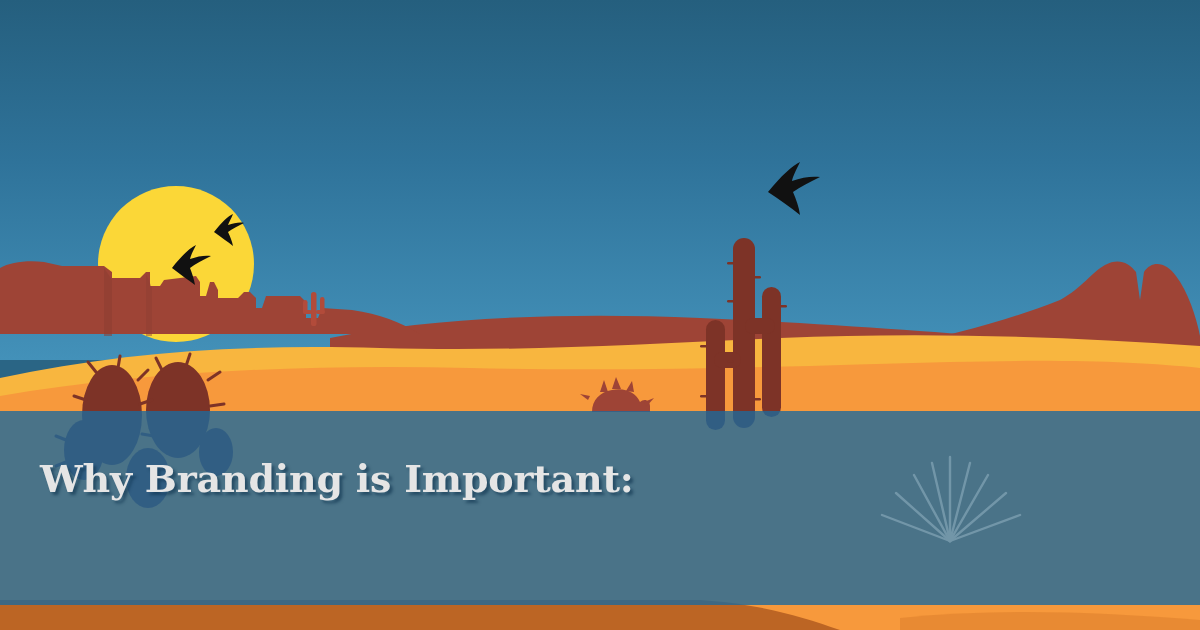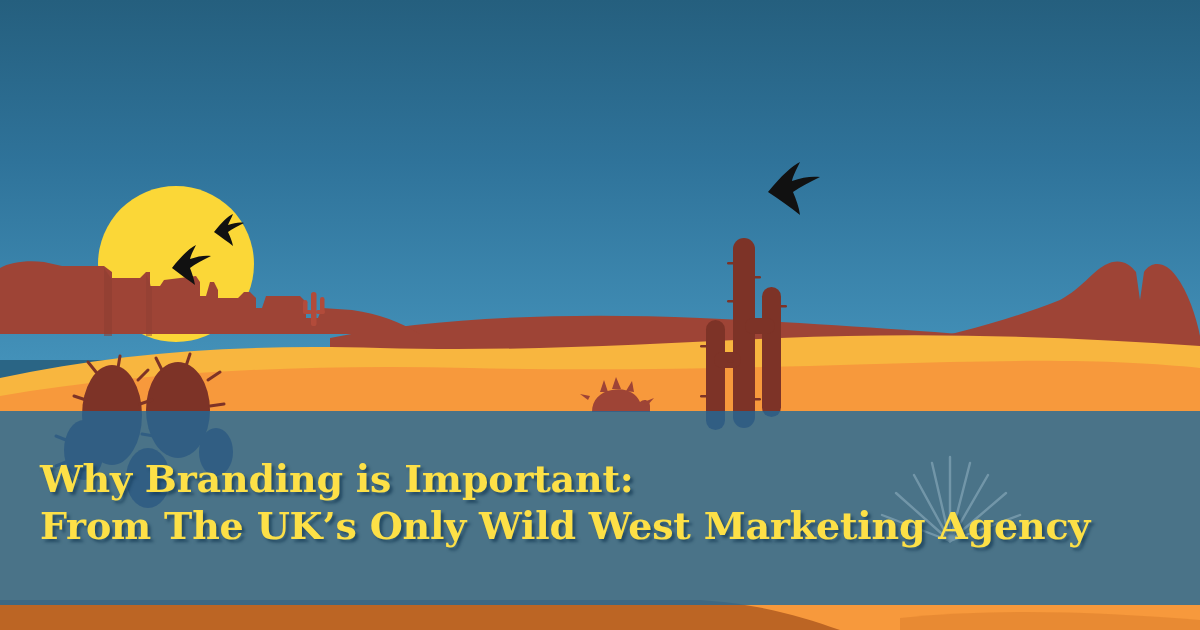--- a/index.html
+++ b/index.html
@@ -45,21 +45,21 @@
     pointer-events: none;
   }
 
   
   #headline {
     position: absolute;
     left: 40px;
     top: 455px;
     width: 1100px;
     margin: 0;
-    color: #fde047;
+    color: #e5e5e5;
     font-family: "DejaVu Serif", "Liberation Serif", serif;
     font-weight: bold;
     font-size: 38px;
     line-height: 47px;
     letter-spacing: -0.2px;
     text-shadow: 3px 3px 3px rgba(10, 45, 72, .55);
     -webkit-font-smoothing: antialiased;
   }
   #headline .line { display: block; white-space: nowrap; }
   #headline .line-2 { transform: scaleX(1.0); }
@@ -232,16 +232,15 @@
         <line x1="130" y1="110" x2="76" y2="62"></line>
         <line x1="130" y1="110" x2="186" y2="62"></line>
         <line x1="130" y1="110" x2="62" y2="84"></line>
         <line x1="130" y1="110" x2="200" y2="84"></line>
       </g>
     </svg>
   </div>
 
   <h1 id="headline">
     <span class="line line-1">Why Branding is Important:</span>
-    <span class="line line-2">From The UK’s Only Wild West Marketing Agency</span>
   </h1>
 
 </div>
 
 </body></html>

